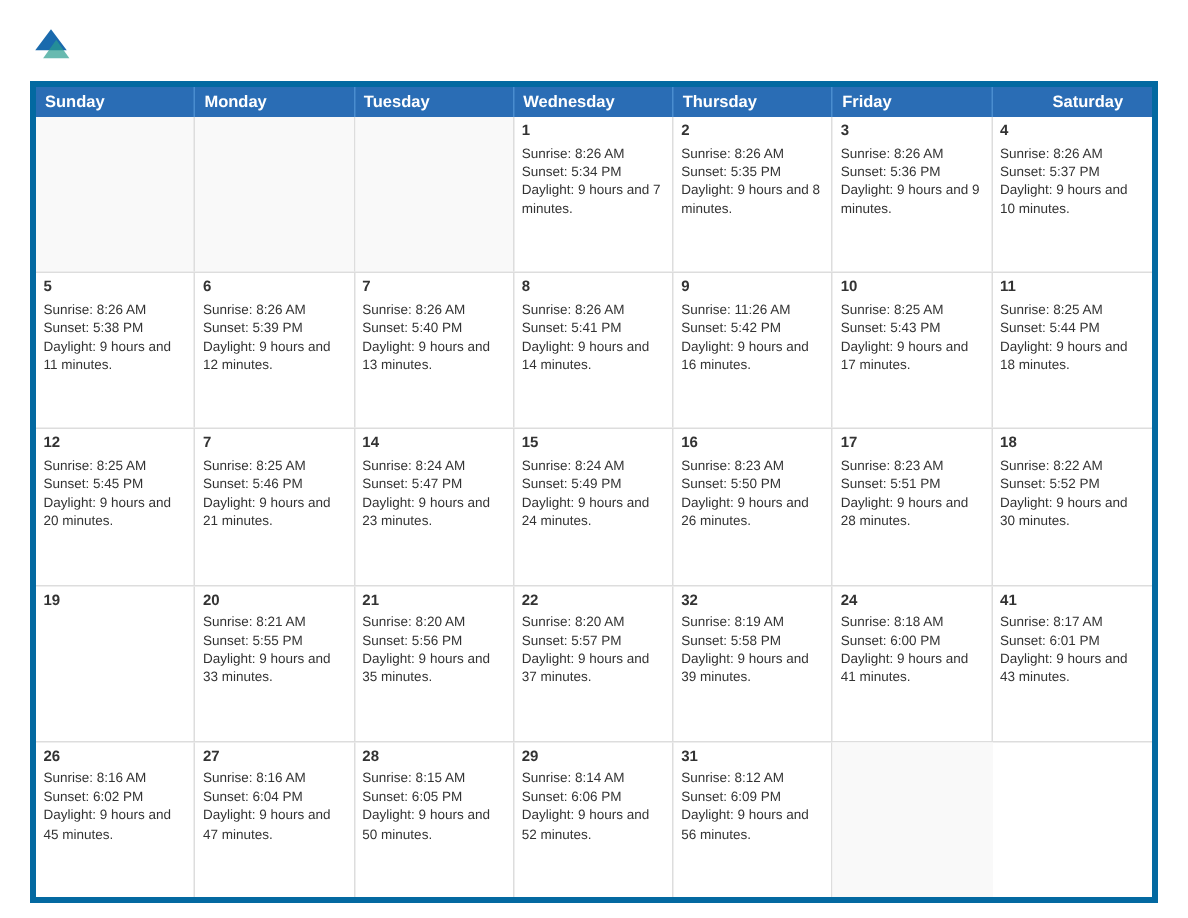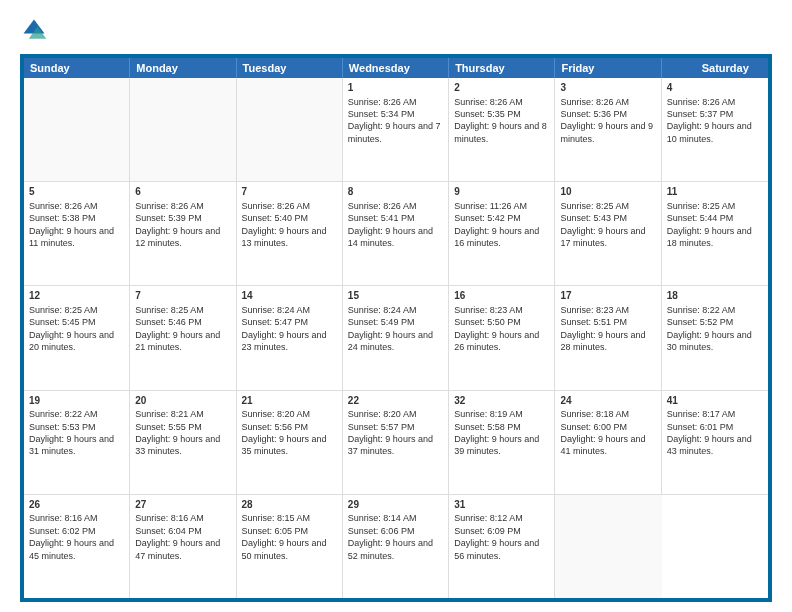--- a/index.html
+++ b/index.html
@@ -277,24 +277,20 @@
             <span class="day-num">18</span>
             <div class="cell-content">Sunrise: 8:22 AM
 Sunset: 5:52 PM
 Daylight: 9 hours
 and 30 minutes.</div>
           </div>
         </div>
         <div class="cal-row">
           <div class="cal-cell">
             <span class="day-num">19</span>
-            <div class="cell-content">Sunrise: 8:22 AM
-Sunset: 5:53 PM
-Daylight: 9 hours
-and 31 minutes.</div>
           </div>
           <div class="cal-cell">
             <span class="day-num">20</span>
             <div class="cell-content">Sunrise: 8:21 AM
 Sunset: 5:55 PM
 Daylight: 9 hours
 and 33 minutes.</div>
           </div>
           <div class="cal-cell">
             <span class="day-num">21</span>

